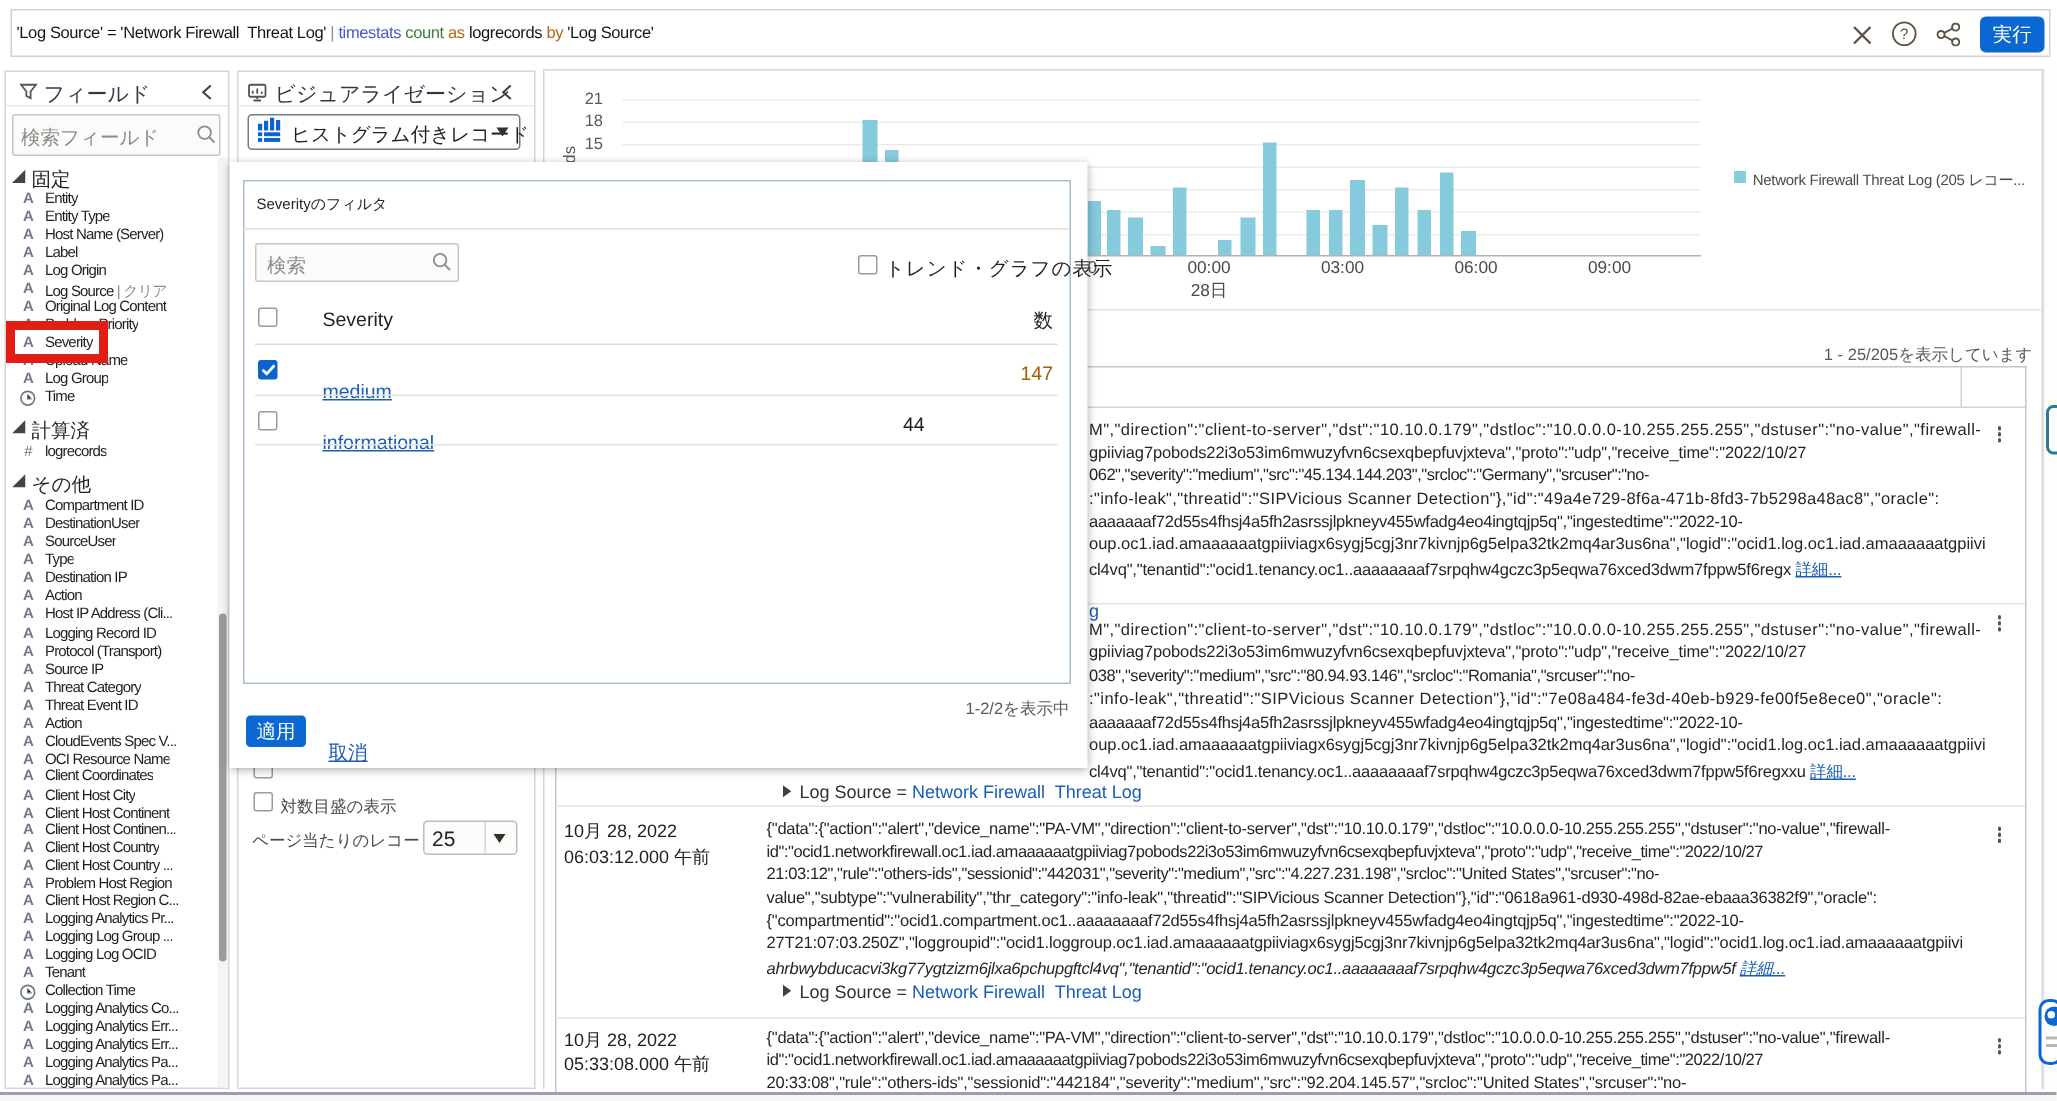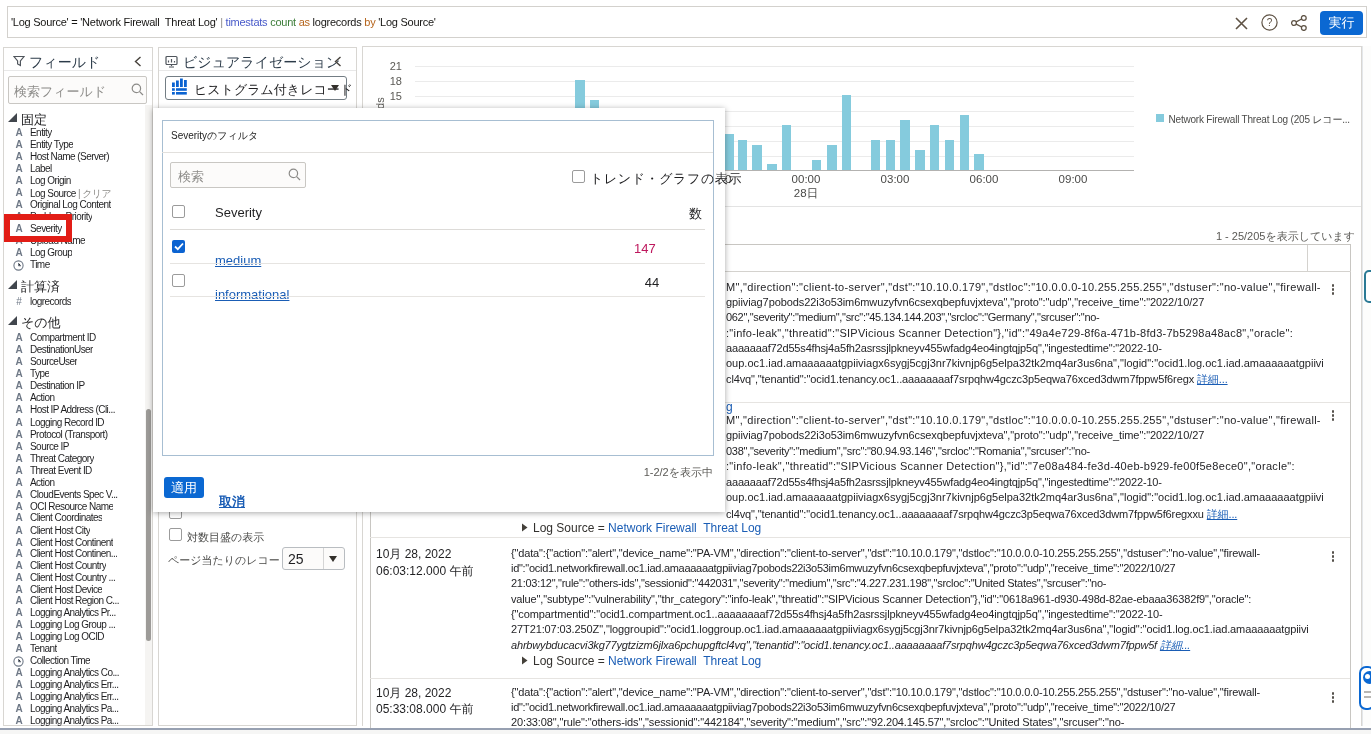--- a/index.html
+++ b/index.html
@@ -133,21 +133,21 @@
   <div class="ft" style="top:524.5px;">Client Host City</div>
   <div class="fi" style="top:536.5px;">A</div>
   <div class="ft" style="top:536.5px;">Client Host Continent</div>
   <div class="fi" style="top:548px;">A</div>
   <div class="ft" style="top:548px;">Client Host Continen...</div>
   <div class="fi" style="top:560px;">A</div>
   <div class="ft" style="top:560px;">Client Host Country</div>
   <div class="fi" style="top:571.5px;">A</div>
   <div class="ft" style="top:571.5px;">Client Host Country ...</div>
   <div class="fi" style="top:583.5px;">A</div>
-  <div class="ft" style="top:583.5px;">Client Host Device</div>
+  <div class="ft" style="top:583.5px;">Problem Host Region</div>
   <div class="fi" style="top:595px;">A</div>
   <div class="ft" style="top:595px;">Client Host Region C...</div>
   <div class="fi" style="top:606.5px;">A</div>
   <div class="ft" style="top:606.5px;">Logging Analytics Pr...</div>
   <div class="fi" style="top:618.5px;">A</div>
   <div class="ft" style="top:618.5px;">Logging Log Group ...</div>
   <div class="fi" style="top:630.5px;">A</div>
   <div class="ft" style="top:630.5px;">Logging Log OCID</div>
   <div class="fi" style="top:642.5px;">A</div>
   <div class="ft" style="top:642.5px;">Tenant</div>
@@ -337,29 +337,29 @@
   <div class="abs nw" style="left:590px;top:170px;font-size:13px;letter-spacing:0.6px;color:#1f1f21;">トレンド・グラフの表示</div>
   <div class="cb" style="left:172px;top:204.5px;z-index:31;"></div>
   <div class="abs nw" style="left:215px;top:205px;font-size:13px;color:#1f1f21;">Severity</div>
   <div class="abs" style="left:602px;top:205px;width:100px;text-align:right;font-size:13px;color:#1f1f21;">数</div>
   <div class="abs" style="left:170px;top:229px;width:535px;height:1px;background:#dddbd8;"></div>
   <div class="cbc" style="left:172px;top:239.5px;z-index:31;"></div>
   <svg class="abs" style="left:174px;top:242px;z-index:32" width="10" height="9" viewBox="0 0 10 9">
         <path d="M1 4.5 L3.8 7.2 L9 1.5" stroke="#fff" stroke-width="1.8" fill="none"></path>
       </svg>
   <div class="abs nw ulnk" style="left:215px;top:240.5px;font-size:13px;">medium</div>
-  <div class="abs" style="left:634px;top:240.5px;width:100px;text-align:left;font-size:13px;color:#be185d;">147</div>
+  <div class="abs" style="left:602px;top:240.5px;width:100px;text-align:right;font-size:13px;color:#a16207;">147</div>
   <div class="abs" style="left:170px;top:262.5px;width:535px;height:1px;background:#e6e4e1;"></div>
   <div class="cb" style="left:172px;top:274px;z-index:31;"></div>
   <div class="abs nw ulnk" style="left:215px;top:274.5px;font-size:13px;">informational</div>
-  <div class="abs" style="left:602px;top:274.5px;width:100px;text-align:center;font-size:13px;color:#1f1f21;">44</div>
+  <div class="abs" style="left:602px;top:274.5px;width:100px;text-align:left;font-size:13px;color:#1f1f21;">44</div>
   <div class="abs" style="left:170px;top:296px;width:535px;height:1px;background:#e6e4e1;"></div>
   <div class="abs" style="left:513px;top:464.5px;width:200px;text-align:right;font-size:11px;color:#5a5955;">1-2/2を表示中</div>
   <div class="abs" style="left:164px;top:477px;width:40px;height:21px;background:#0b68d2;border-radius:3px;color:#fff;font-size:13px;text-align:center;line-height:21px;">適用</div>
-  <div class="abs nw ulnk" style="left:219px;top:480.5px;font-size:13px;font-weight:bold;">取消</div>
+  <div class="abs nw ulnk" style="left:219px;top:480.5px;font-size:13px;">取消</div>
 </div>
 </div>
 
 <div class="abs" style="left:1362px;top:46px;width:9px;height:680px;background:#fdfdfc;border-left:1px solid #e4e7ea;"></div>
 <div class="abs" style="left:1364px;top:270px;width:12px;height:33px;border:2px solid #2b7a95;border-radius:5px;background:#fff;"></div>
 <div class="abs" style="left:1359px;top:666px;width:16px;height:44px;border:2px solid #0b68d2;border-radius:7px;background:#fff;"></div>
 <div class="abs" style="left:1363px;top:671px;width:13px;height:13px;border-radius:50%;background:#0b68d2;"></div>
 <div class="abs" style="left:1365px;top:674px;width:5px;height:5px;border-radius:50%;background:#fff;"></div>
 <div class="abs" style="left:1364px;top:691px;width:8px;height:2px;background:#b9b7b4;"></div>
 <div class="abs" style="left:1364px;top:696px;width:8px;height:2px;background:#b9b7b4;"></div>

